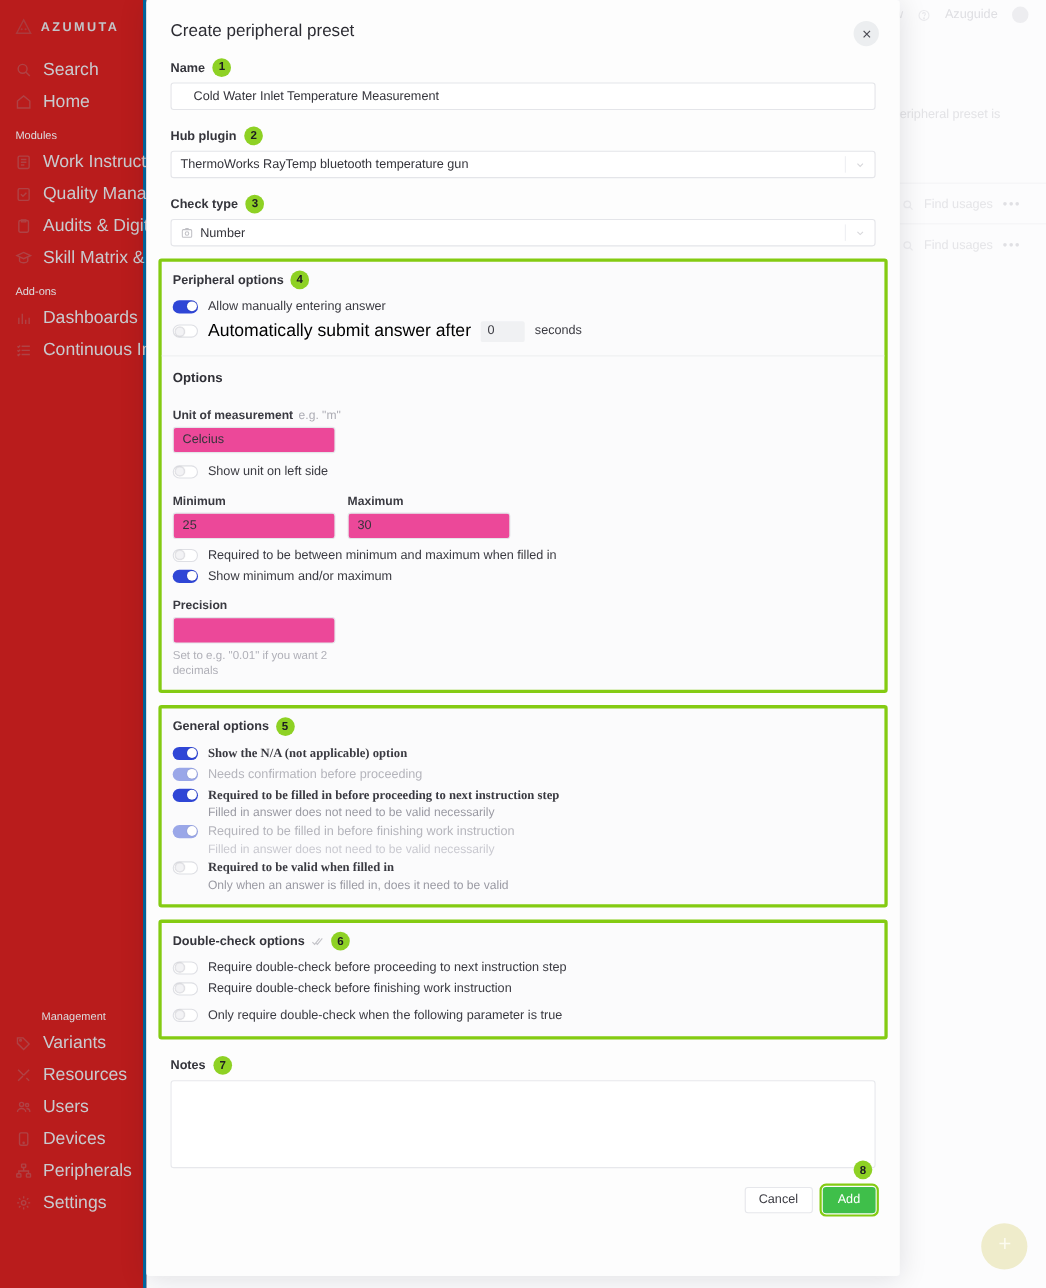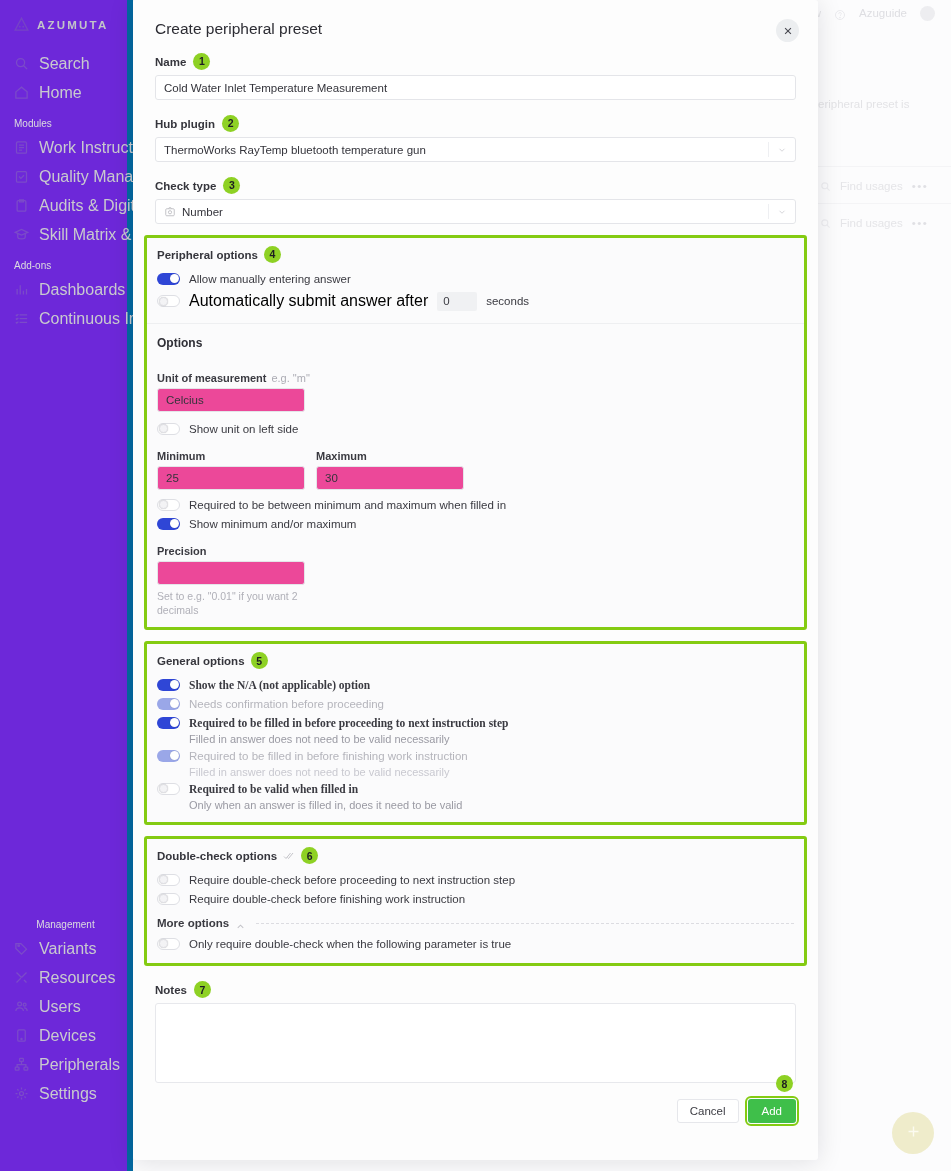--- a/index.html
+++ b/index.html
@@ -11,21 +11,21 @@
     position: relative;
     overflow: hidden;
     -webkit-font-smoothing: antialiased;
   }
 
   
   #bg-app { position:absolute; inset:0; filter: blur(0.4px); }
 
   #sidebar {
     position:absolute; left:0; top:0; width:133px; height:1171px;
-    background:#6d28d9; border-right:6px solid #0369a1;
+    background:#b91c1c; border-right:3px solid #0369a1;
     padding-top:8px;
   }
   .brand { display:flex; align-items:center; gap:7px; padding:8px 10px 16px 13px; }
   .brand-mark { width:17px; height:17px; opacity:.28; }
   .brand-text { font-size:11.5px; letter-spacing:2.2px; color:#c3c4c8; font-weight:600; }
 
   .nav-item { display:flex; align-items:center; gap:10px; padding:5.5px 10px 5.5px 14px; }
   .nav-icon { width:15px; height:15px; flex:none; opacity:.30; display:flex; align-items:center; justify-content:center; }
   .nav-icon svg { width:15px; height:15px; display:block; }
   .nav-label { font-size:16px; color:#c9cace; white-space:nowrap; }
@@ -73,21 +73,21 @@
 
   .badge {
     width:17px; height:17px; border-radius:50%; background:#8ed124;
     color:#1d1d22; font-size:10.5px; font-weight:700;
     display:inline-flex; align-items:center; justify-content:center; flex:none;
     line-height:1;
   }
 
   .txtinput {
     width:100%; height:25px; border:1px solid #e4e5e9; border-radius:3px; background:#fff;
-    font-size:11.5px; color:#34343b; padding:0 8px; font-family:inherit;
+    font-size:11.5px; color:#34343b; padding:0 20px; font-family:inherit;
   }
   .txtinput::placeholder { color:#b9bac1; }
 
   .selectbox {
     width:100%; height:25px; border:1px solid #e4e5e9; border-radius:3px; background:#fff;
     font-size:11.5px; color:#34343b; padding:0 8px; display:flex; align-items:center; position:relative; cursor:pointer;
   }
   .selectbox .sel-ic { width:12px; height:12px; margin-right:6px; opacity:.55; flex:none; }
   .sel-divider { position:absolute; right:26px; top:4px; bottom:4px; width:1px; background:#eeeff2; }
   .sel-caret { position:absolute; right:8px; top:50%; transform:translateY(-50%); width:10px; height:10px; opacity:.4; }
@@ -533,27 +533,20 @@
           </span>
         <span class="tlabel">Require double-check before proceeding to next instruction step</span>
       </div>
       <div class="trow">
         <span class="toggle off">
             <span class="knob"></span>
           </span>
         <span class="tlabel">Require double-check before finishing work instruction</span>
       </div>
 
-      <div class="more-options">
-        <span class="mo-label">More options</span>
-        <span class="mo-caret"><svg viewBox="0 0 24 24" fill="none" stroke="#8c8c96" stroke-width="2.2">
-              <path d="M6 15l6-6 6 6"></path>
-            </svg></span>
-        <span class="mo-dash"></span>
-      </div>
 
       <div class="trow" style="margin-top:5px;">
         <span class="toggle off">
             <span class="knob"></span>
           </span>
         <span class="tlabel">Only require double-check when the following parameter is true</span>
       </div>
     </div>
   </div>
 

